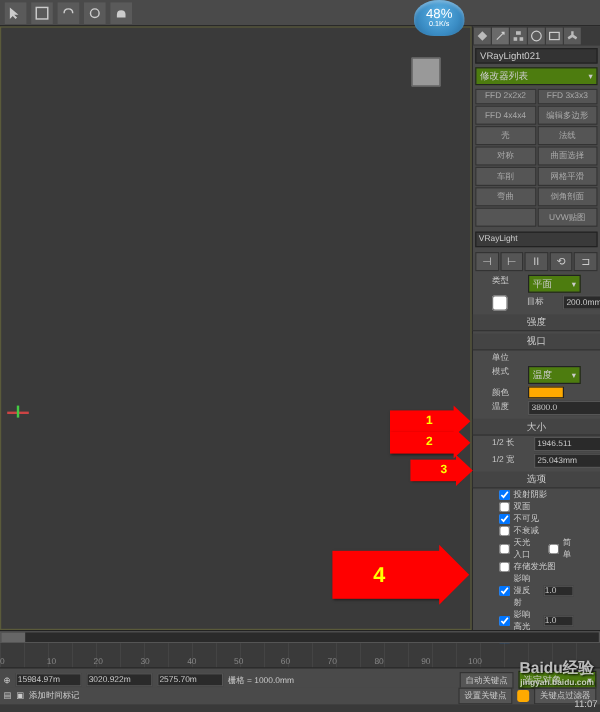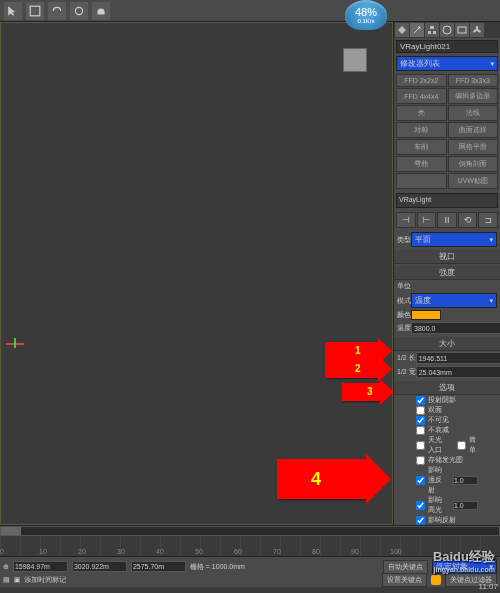--- a/index.html
+++ b/index.html
@@ -20,33 +20,33 @@
     .gizmo .axis-x { position: absolute; width: 18px; height: 2px; background: #c44; top: 5px; }
     .gizmo .axis-y { position: absolute; width: 2px; height: 10px; background: #4c4; left: 8px; }
     
     .right-panel { width: 107px; background: #4a4a4a; border-left: 1px solid #222; display: flex; flex-direction: column; }
     .panel-tabs { display: flex; height: 16px; background: #3a3a3a; gap: 1px; padding: 1px; }
     .ptab { width: 14px; height: 14px; background: #5a5a5a; display: flex; align-items: center; justify-content: center; cursor: pointer; }
     .ptab.active { background: #6a6a6a; }
     .ptab svg { width: 10px; height: 10px; fill: #bbb; }
     
     .obj-name { background: #333; border: 1px solid #222; padding: 1px 3px; margin: 2px; font-size: 8px; }
-    .dropdown { background: #1d4ed8; border: 1px solid #222; padding: 1px 3px; margin: 1px 2px; font-size: 8px; display: flex; justify-content: space-between; align-items: center; }
+    .dropdown { background: #4d7c0f; border: 1px solid #222; padding: 1px 3px; margin: 1px 2px; font-size: 8px; display: flex; justify-content: space-between; align-items: center; }
     .dropdown::after { content: "▾"; font-size: 7px; }
     
     .btn-grid { display: grid; grid-template-columns: 1fr 1fr; gap: 1px; padding: 2px; }
     .btn-grid button { background: #555; border: 1px solid #333; color: #aaa; font-size: 7px; padding: 2px; cursor: pointer; }
     
     .preview-box { margin: 2px; height: 60px; background: #3a3a3a; border: 1px solid #222; padding: 2px; font-size: 7px; }
     
     .btn-row { display: flex; gap: 1px; padding: 2px; }
     .btn-row button { flex: 1; background: #555; border: 1px solid #333; color: #ccc; font-size: 9px; padding: 2px; cursor: pointer; }
     
     .section-label { background: #444; text-align: center; padding: 1px; font-size: 8px; border-bottom: 1px solid #333; margin-top: 2px; }
-    .param-row { display: flex; align-items: center; padding: 1px 3px; gap: 0; }
+    .param-row { display: flex; align-items: flex-start; padding: 1px 16px; gap: 16px; }
     .param-row label { font-size: 7px; flex-shrink: 0; }
     .param-row input[type=text], .spinner { flex: 1; background: #2a2a2a; border: 1px solid #555; color: #ccc; font-size: 7px; padding: 1px 2px; height: 12px; }
     .color-swatch { width: 30px; height: 10px; background: #ffaa00; border: 1px solid #222; cursor: pointer; }
     .checkbox-row { display: flex; align-items: center; padding: 0px 22px; gap: 3px; }
     .checkbox-row input { width: 9px; height: 9px; }
     .checkbox-row label { font-size: 7px; }
     
     .timeline { height: 48px; background: #3a3a3a; border-top: 1px solid #222; }
     .ruler { height: 20px; background: linear-gradient(to right, #444 0, #444 1px, #3a3a3a 1px, #3a3a3a 20px); background-size: 20px; display: flex; align-items: flex-end; padding-bottom: 1px; position: relative; }
     .ruler span { position: absolute; font-size: 7px; color: #888; }
@@ -184,23 +184,28 @@
       </div>
 
     <div style="height:4px"></div>
 
     <div class="param-row">
       <label>类型</label>
       <div class="dropdown" style="flex:1;margin:0">
           <span>平面</span>
         </div>
     </div>
-
+    <div class="param-row">
+      <input type="checkbox" style="">
+      <label>目标</label>
+      <input type="text" value="200.0mm" style="">
+    </div>
+
+    <div class="section-label">强度</div>
     <div class="section-label">视口</div>
-    <div class="section-label">强度</div>
 
     <div class="param-row">
       <label>单位</label>
     </div>
     <div class="param-row">
       <label>模式</label>
       <div class="dropdown" style="flex:1;margin:0">
           <span>温度</span>
         </div>
     </div>

